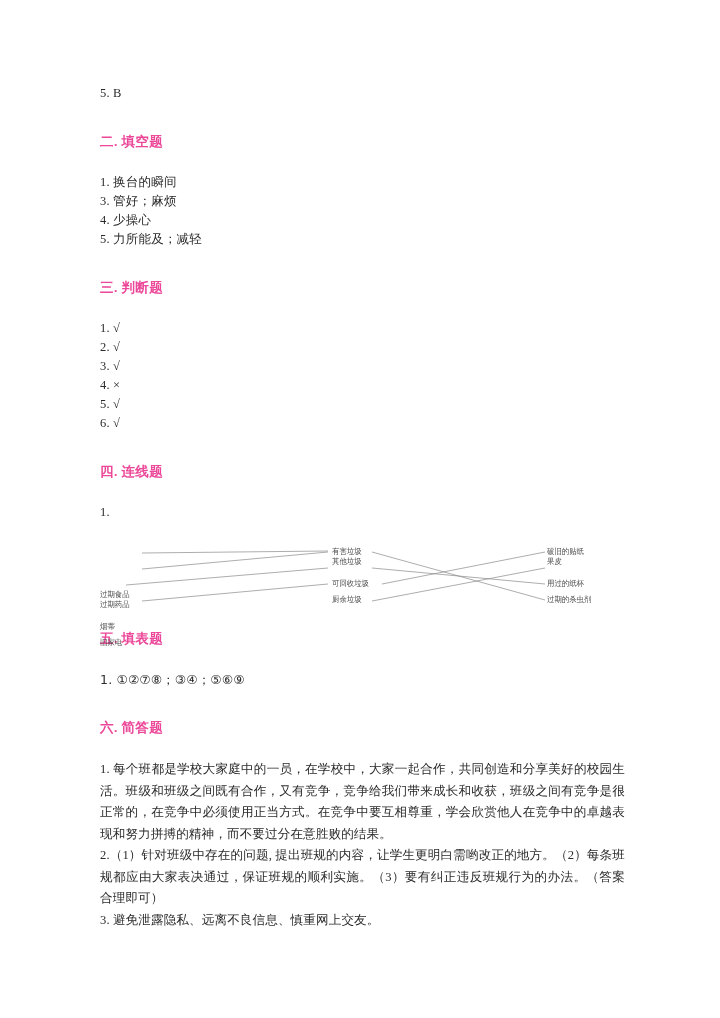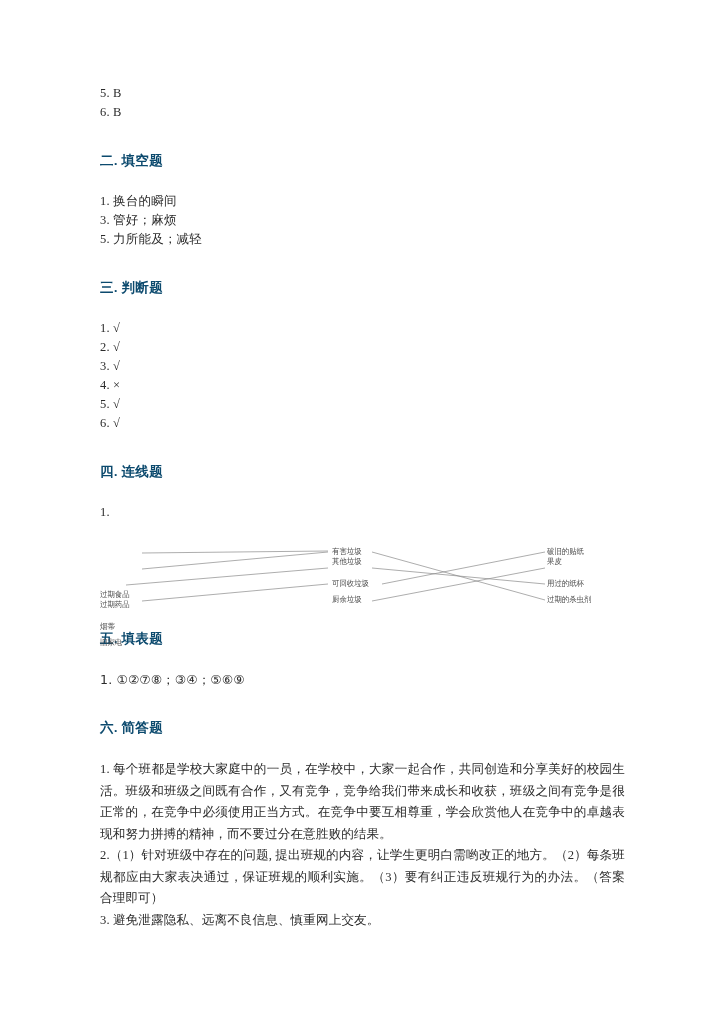--- a/index.html
+++ b/index.html
@@ -32,21 +32,21 @@
     line-height: 19px;
     color: #2b2b2b;
     white-space: pre;
     letter-spacing: 0.2px;
   }
 
   
   .section-head {
     font-size: 13.5px;
     font-weight: bold;
-    color: #0c4a6e;
+    color: #ec4899;
     letter-spacing: 0.4px;
     margin: 0;
   }
 
   .gap-lg { height: 30px; }
   .gap-md { height: 22px; }
   .gap-sm { height: 14px; }
 
   
   .para {
@@ -92,30 +92,30 @@
   .circled { font-family: "DejaVu Sans", sans-serif; font-size: 12.5px; }
 </style>
 </head>
 <body>
 
 <div class="page">
   <div class="content">
 
     <div>
       <div class="ans-line">5. B</div>
-      <div class="ans-line">6. B</div>
     </div>
 
     <div class="gap-lg"></div>
 
     <div class="section-head">二. 填空题</div>
     <div class="gap-md"></div>
     <div>
       <div class="ans-line">1. 换台的瞬间</div>
       <div class="ans-line">3. 管好；麻烦</div>
+      <div class="ans-line">4. 少操心</div>
       <div class="ans-line">5. 力所能及；减轻</div>
     </div>
 
     <div class="gap-lg"></div>
 
     <div class="section-head">三. 判断题</div>
     <div class="gap-md"></div>
     <div>
       <div class="ans-line">1. √</div>
       <div class="ans-line">2. √</div>

